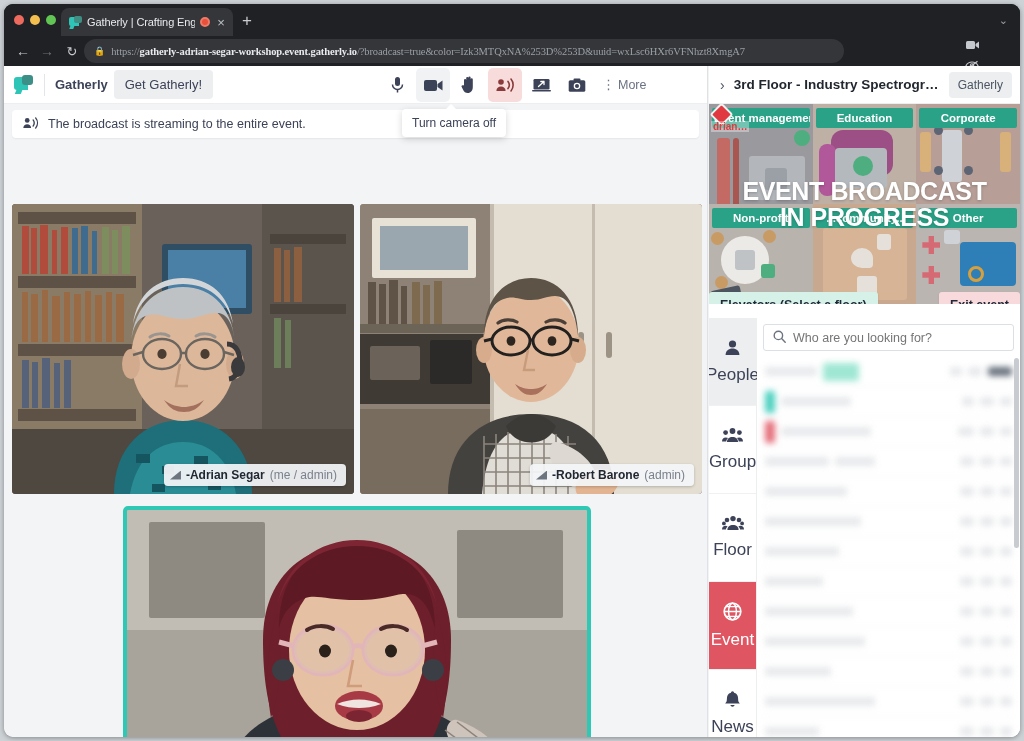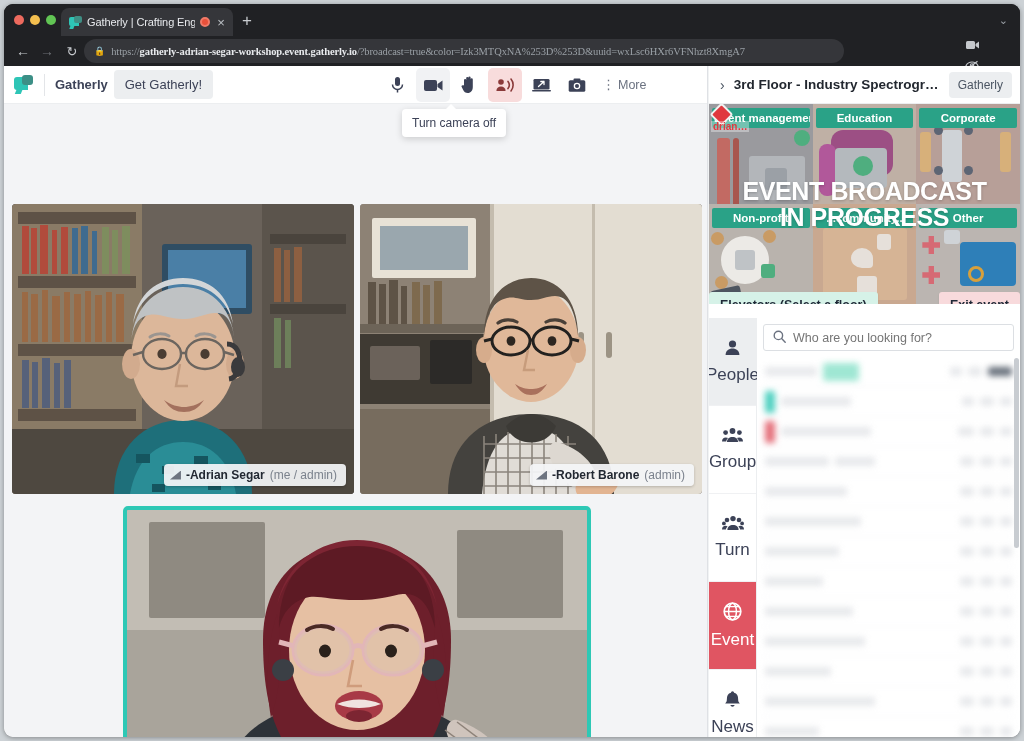--- a/index.html
+++ b/index.html
@@ -560,20 +560,31 @@
                   <circle cx="9" cy="8" r="2" fill="#3c4257"></circle>
                 </svg>
           </button>
           <button class="more-btn">
             <span class="more-dots">⋮</span>
             <span>More</span>
           </button>
         </div>
       </div>
 
+      <div class="banner">
+        <span>
+          <svg width="16" height="12" viewBox="0 0 19 14">
+                <circle cx="5" cy="4" r="2.8" fill="#3c4257"></circle>
+                <path d="M0.4 13c0-3 2-4.6 4.6-4.6S9.6 10 9.6 13Z" fill="#3c4257"></path>
+                <path d="M12 3.4a6 6 0 0 1 0 7.2" fill="none" stroke="#3c4257" stroke-width="1.6" stroke-linecap="round"></path>
+                <path d="M15 1a9.5 9.5 0 0 1 0 12" fill="none" stroke="#3c4257" stroke-width="1.6" stroke-linecap="round"></path>
+              </svg>
+        </span>
+        <span class="banner-text">The broadcast is streaming to the entire event.</span>
+      </div>
 
       <div class="tooltip">Turn camera off</div>
 
       <div class="vgrid">
 
         <div class="tile t1">
           <div class="scene">
             <svg width="342" height="290" viewBox="0 0 342 290" preserveAspectRatio="none">
               <rect width="342" height="290" fill="#6a625a"></rect>
               <rect x="0" y="0" width="130" height="290" fill="#8a7b66"></rect>
@@ -930,21 +941,21 @@
                     <circle cx="11" cy="3.6" r="2.7" fill="#3c4257"></circle>
                     <circle cx="5" cy="5" r="2.3" fill="#3c4257"></circle>
                     <circle cx="17" cy="5" r="2.3" fill="#3c4257"></circle>
                     <circle cx="1.9" cy="8.4" r="1.9" fill="#3c4257"></circle>
                     <circle cx="20.1" cy="8.4" r="1.9" fill="#3c4257"></circle>
                     <path d="M5.4 15c0-3.2 2.3-4.9 5.6-4.9s5.6 1.7 5.6 4.9Z" fill="#3c4257"></path>
                     <path d="M0 14.5c0-2.4 1.5-3.7 3.5-3.7.8 0 1.5.2 2.1.6-1 .9-1.6 2-1.7 3.1Z" fill="#3c4257"></path>
                     <path d="M22 14.5c0-2.4-1.5-3.7-3.5-3.7-.8 0-1.5.2-2.1.6 1 .9 1.6 2 1.7 3.1Z" fill="#3c4257"></path>
                   </svg>
             </span>
-            <span class="rail-label">Turn</span>
+            <span class="rail-label">Floor</span>
           </div>
 
           <div class="rail-item active">
             <span>
               <svg width="19" height="19" viewBox="0 0 19 19">
                     <circle cx="9.5" cy="9.5" r="8.3" fill="none" stroke="#ffffff" stroke-width="1.7"></circle>
                     <ellipse cx="9.5" cy="9.5" rx="3.9" ry="8.3" fill="none" stroke="#ffffff" stroke-width="1.5"></ellipse>
                     <line x1="1.3" y1="9.5" x2="17.7" y2="9.5" stroke="#ffffff" stroke-width="1.5"></line>
                     <line x1="3" y1="4.6" x2="16" y2="4.6" stroke="#ffffff" stroke-width="1.3"></line>
                     <line x1="3" y1="14.4" x2="16" y2="14.4" stroke="#ffffff" stroke-width="1.3"></line>

